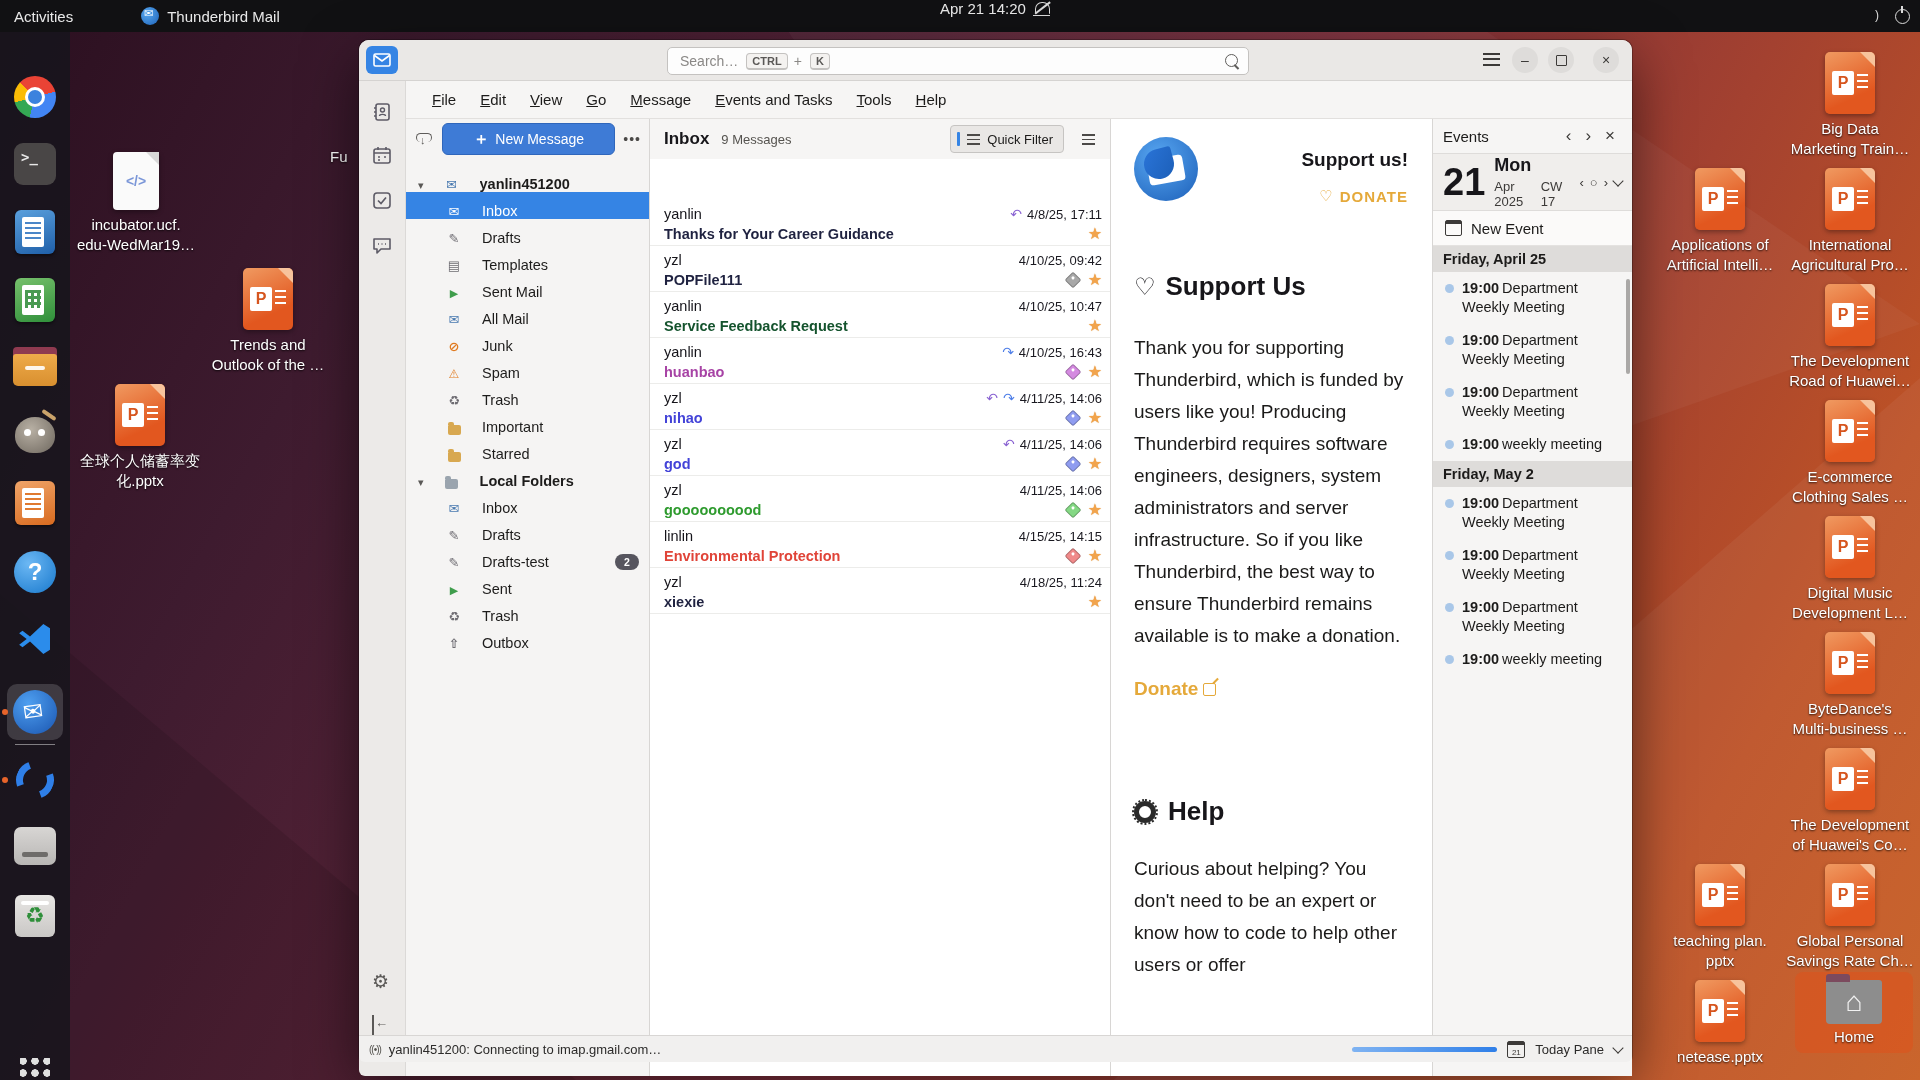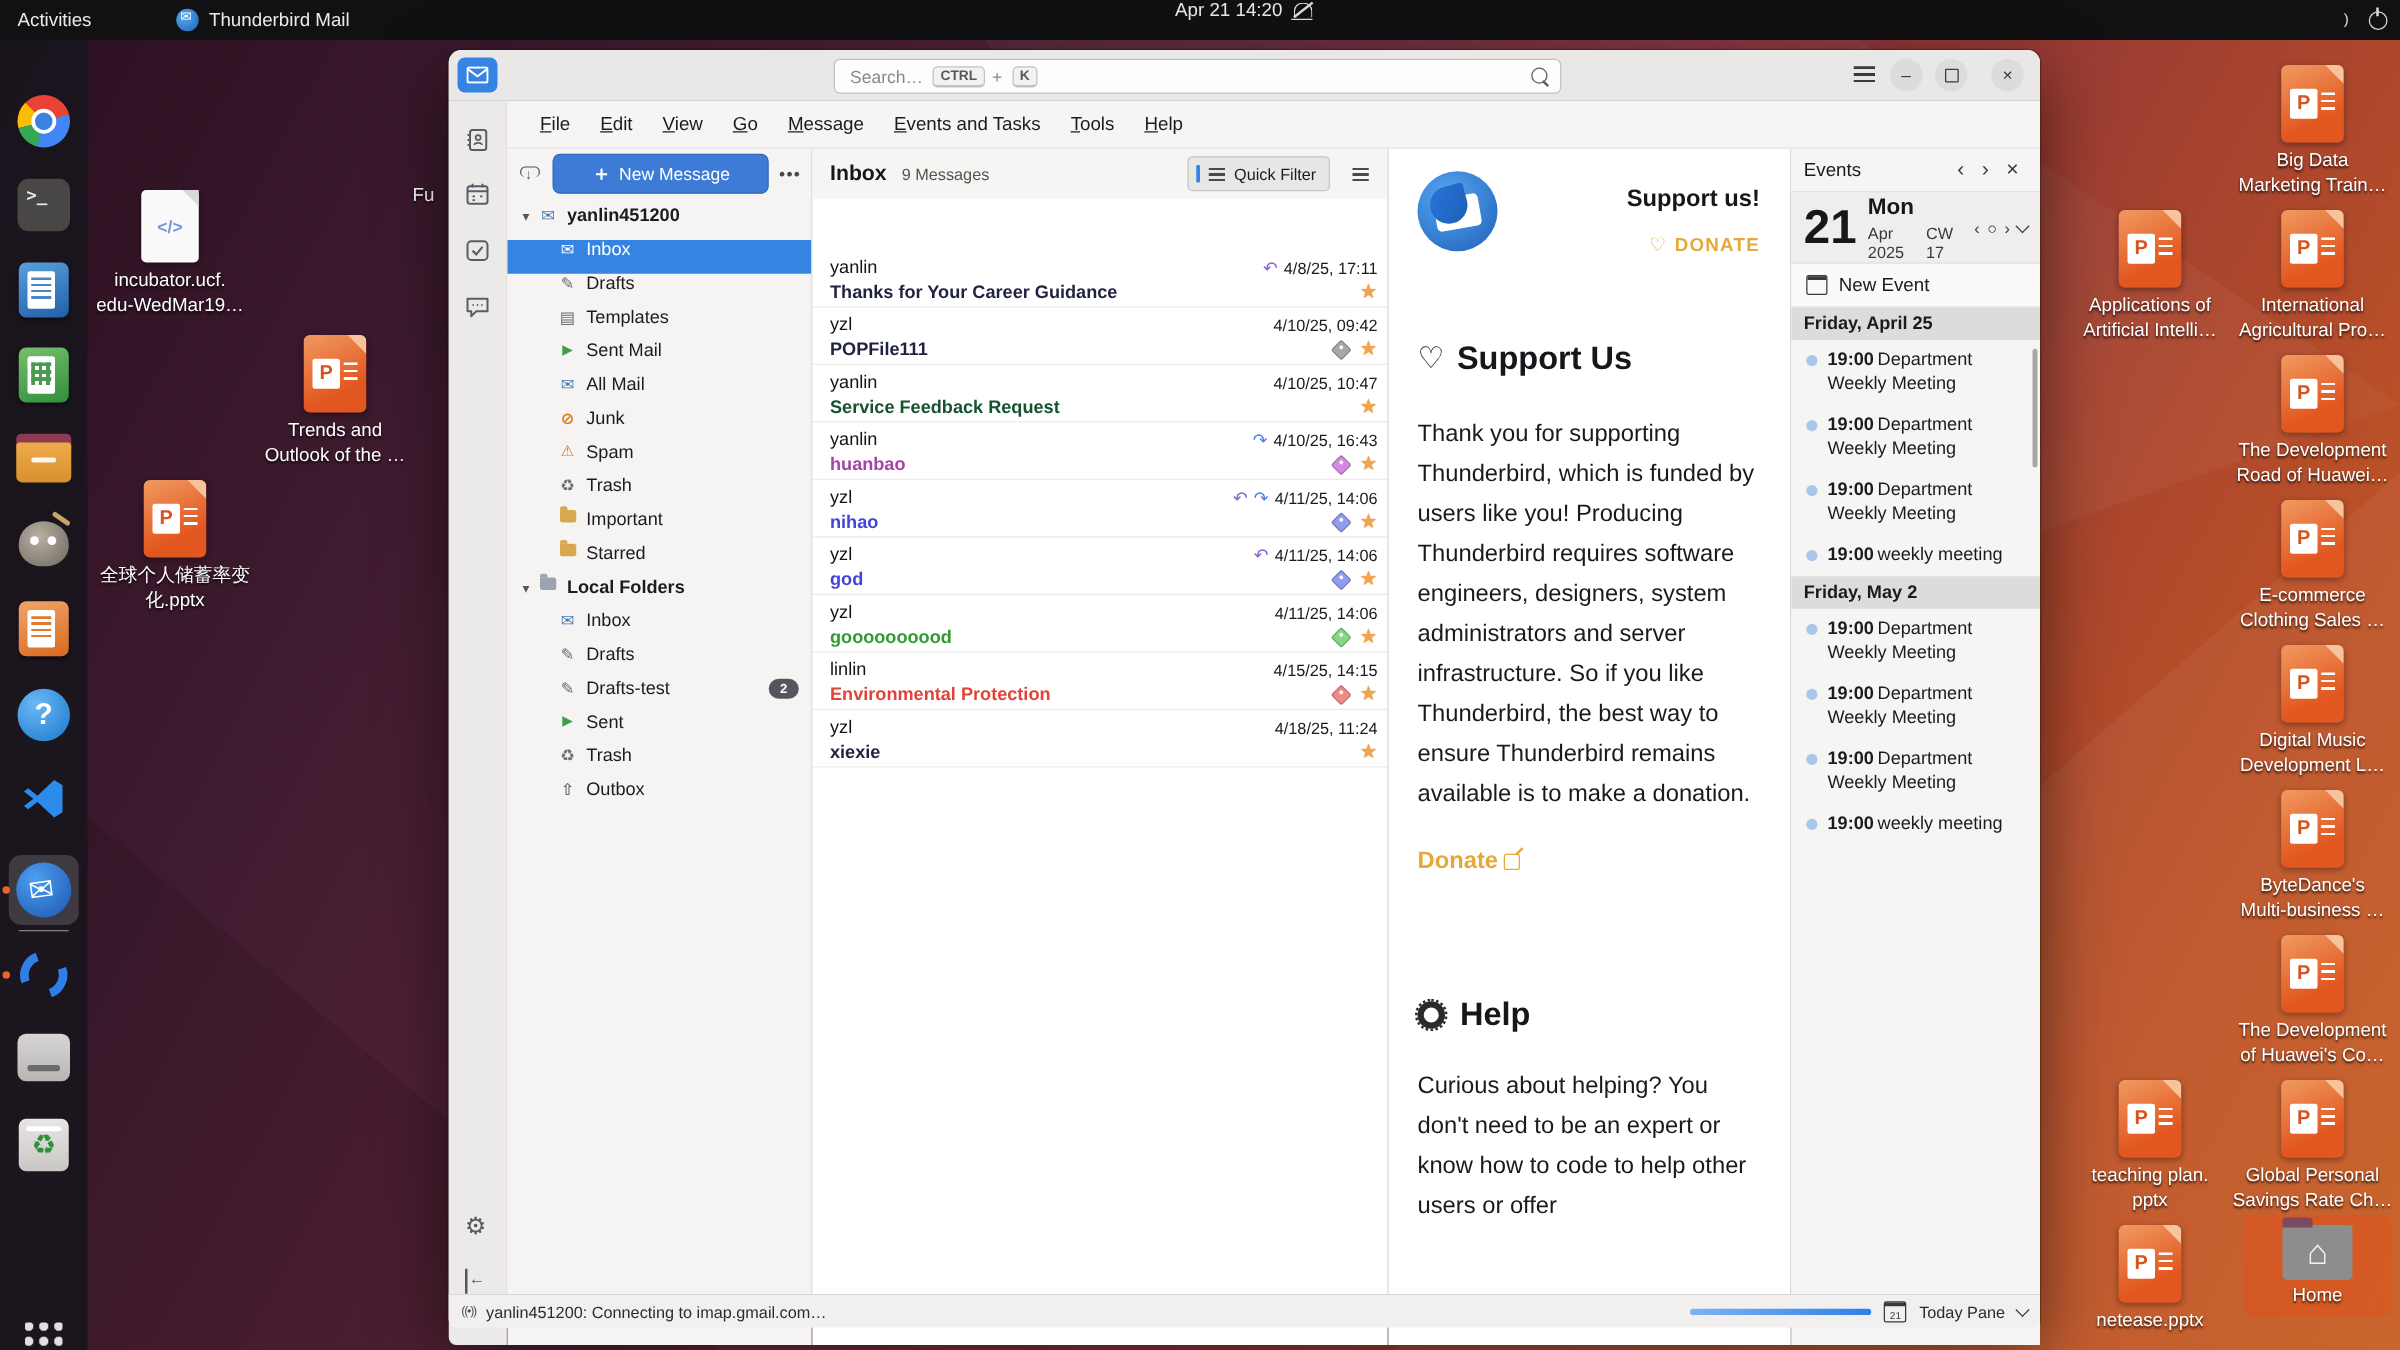--- a/index.html
+++ b/index.html
@@ -108,21 +108,21 @@
   .eventspane{position:absolute;left:1074px;top:79px;width:199px;height:957px;background:#f6f5f4;overflow:hidden;}
   
   .fp-toolbar{height:40px;display:flex;align-items:center;gap:8px;padding:0 8px;}
   .newmsg{height:30px;flex:1;background:#3e7bd6;border:1px solid #2f66bb;color:#fff;border-radius:6px;font-size:14px;display:flex;align-items:center;justify-content:center;gap:6px;}
   .newmsg .pl{font-size:16px;font-weight:bold;}
   .fp-more{color:#4a4846;font-size:14px;letter-spacing:1px;}
   .cloud-ic{width:20px;height:16px;position:relative;color:#5d5b59;}
   .cloud-ic::before{content:"";position:absolute;left:2px;top:2px;width:14px;height:8px;border:1.6px solid currentColor;border-radius:7px;border-bottom:none;}
   .cloud-ic::after{content:"↓";position:absolute;left:6px;top:3px;font-size:11px;font-weight:bold;}
   .ftree{position:absolute;left:0;top:46px;width:243px;}
-  .f-row{height:27px;display:flex;align-items:flex-start;font-size:14.5px;color:#1d1c1b;padding-left:12px;gap:7px;}
+  .f-row{height:27px;display:flex;align-items:flex-end;font-size:14.5px;color:#1d1c1b;padding-left:12px;gap:20px;}
   .f-row.child{padding-left:40px;}
   .f-row.sel{background:#3584e4;color:#fff;}
   .f-row .lbl{white-space:nowrap;overflow:hidden;text-overflow:ellipsis;flex:1;}
   .f-row.root{font-weight:bold;}
   .tw::before{content:"▾";font-size:11px;color:#5a5856;}
   .badge{min-width:16px;height:16px;border-radius:8px;background:#56555e;color:#fff;font-size:10.5px;font-weight:bold;display:flex;align-items:center;justify-content:center;margin-right:10px;padding:0 4px;}
   .fi{width:16px;display:inline-flex;justify-content:center;font-size:13px;}
   .fi-env::before{content:"✉";color:#4a7ab0;}
   .sel .fi-env::before{color:#fff;}
   .fi-pencil::before{content:"✎";color:#6e6c72;}

